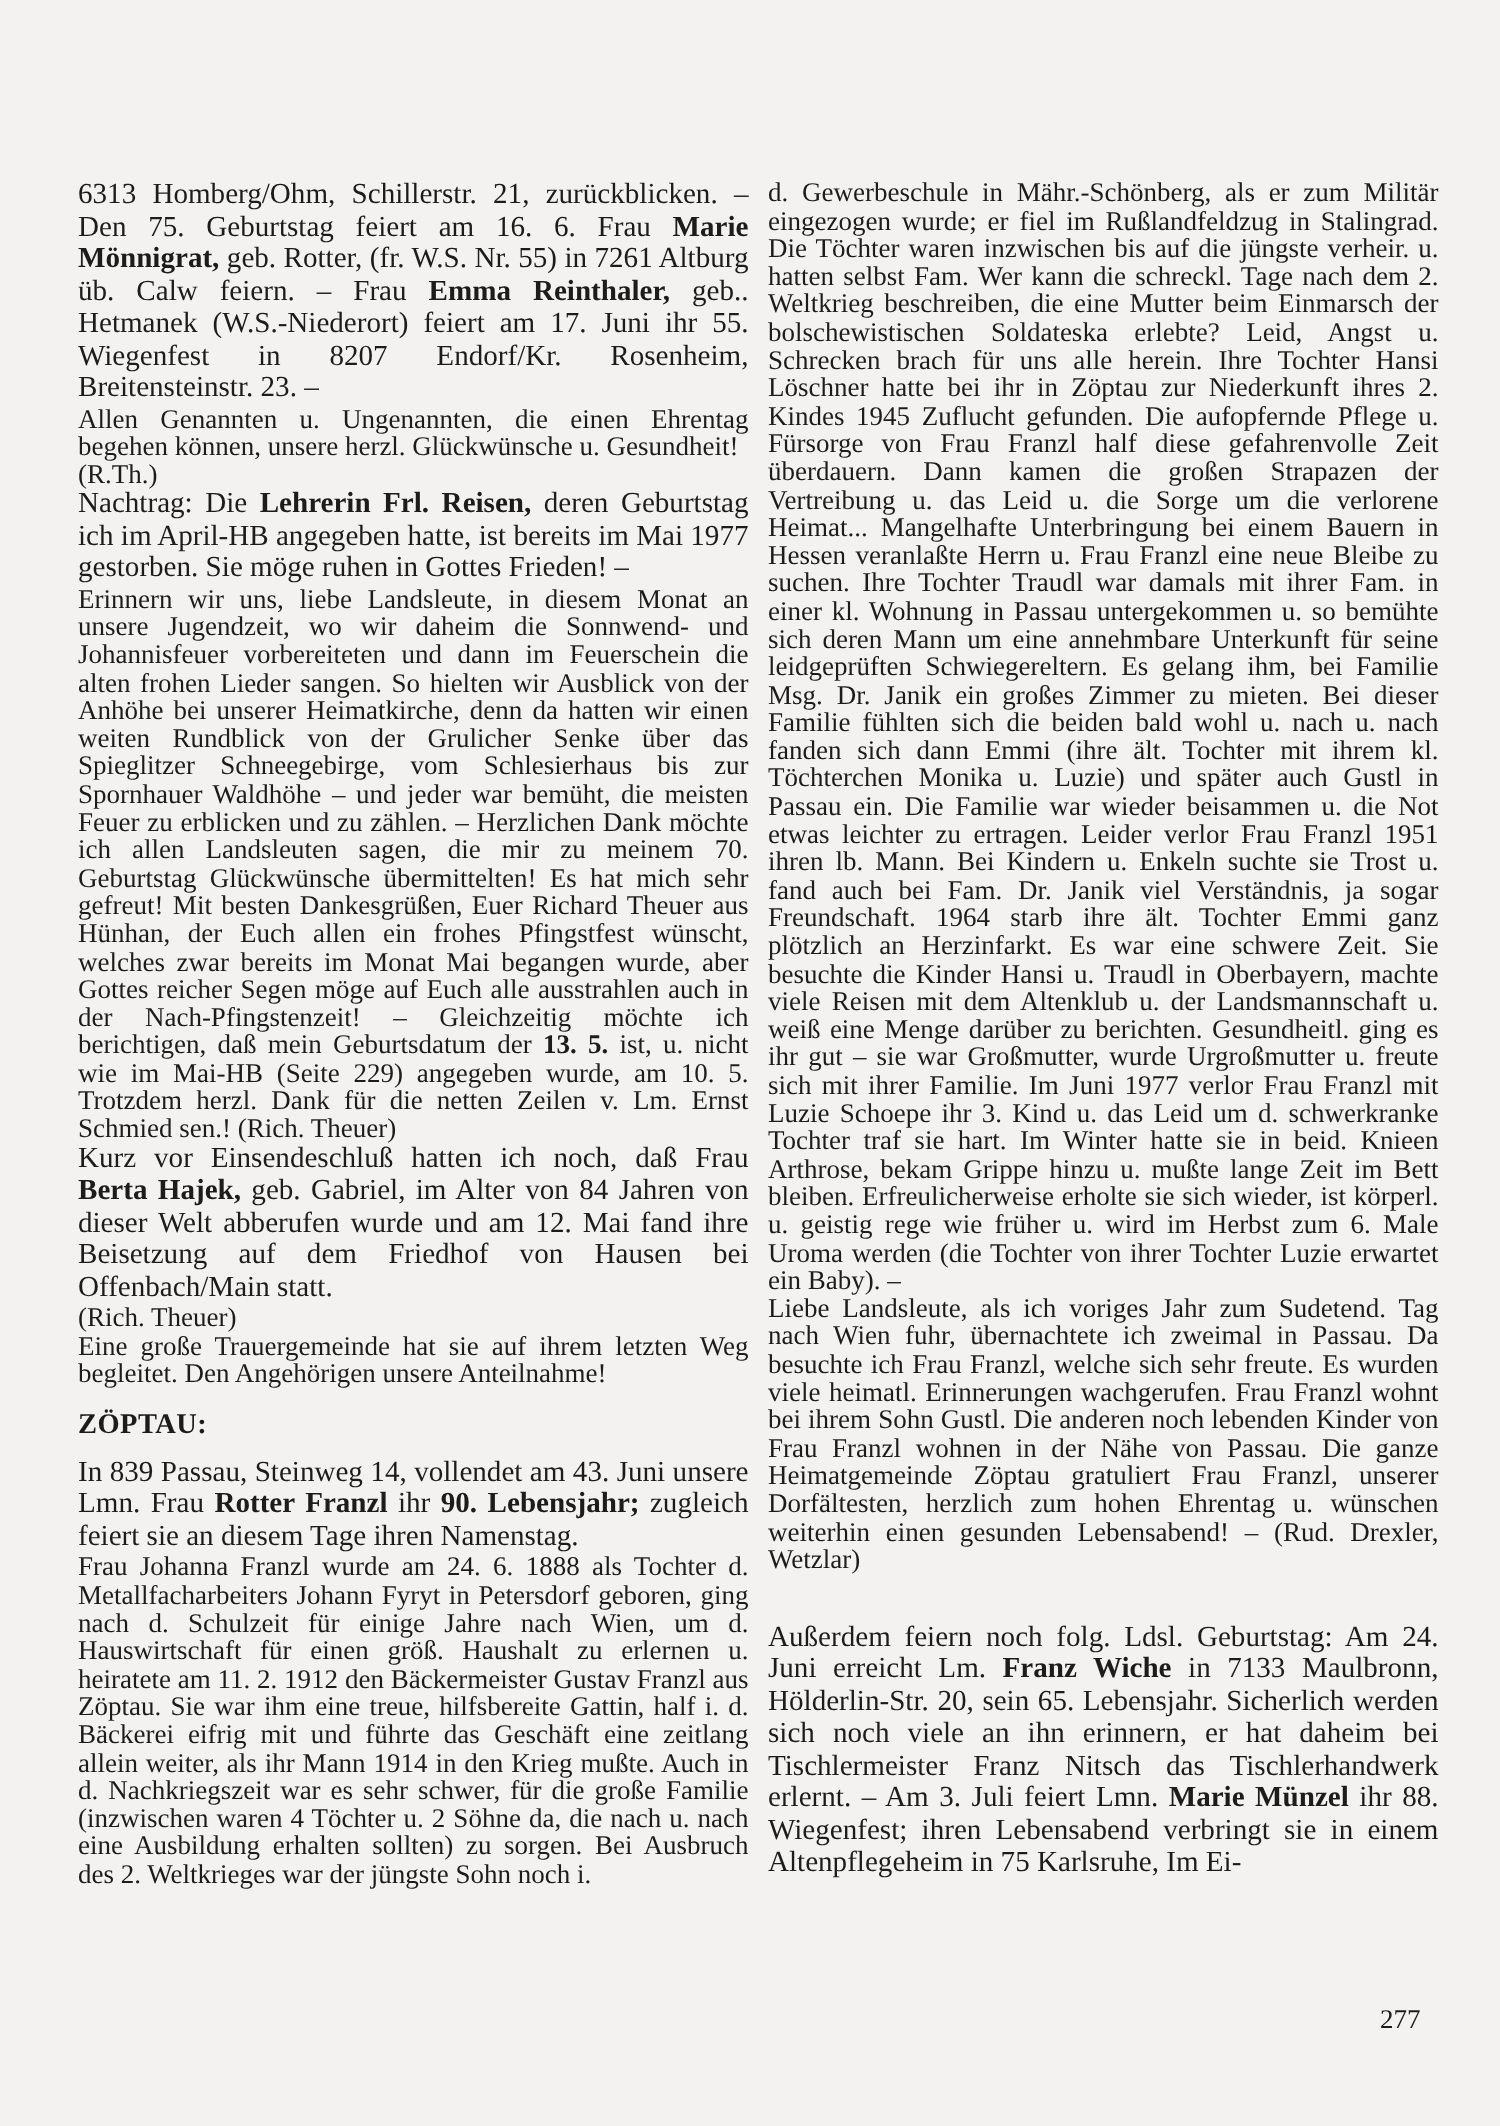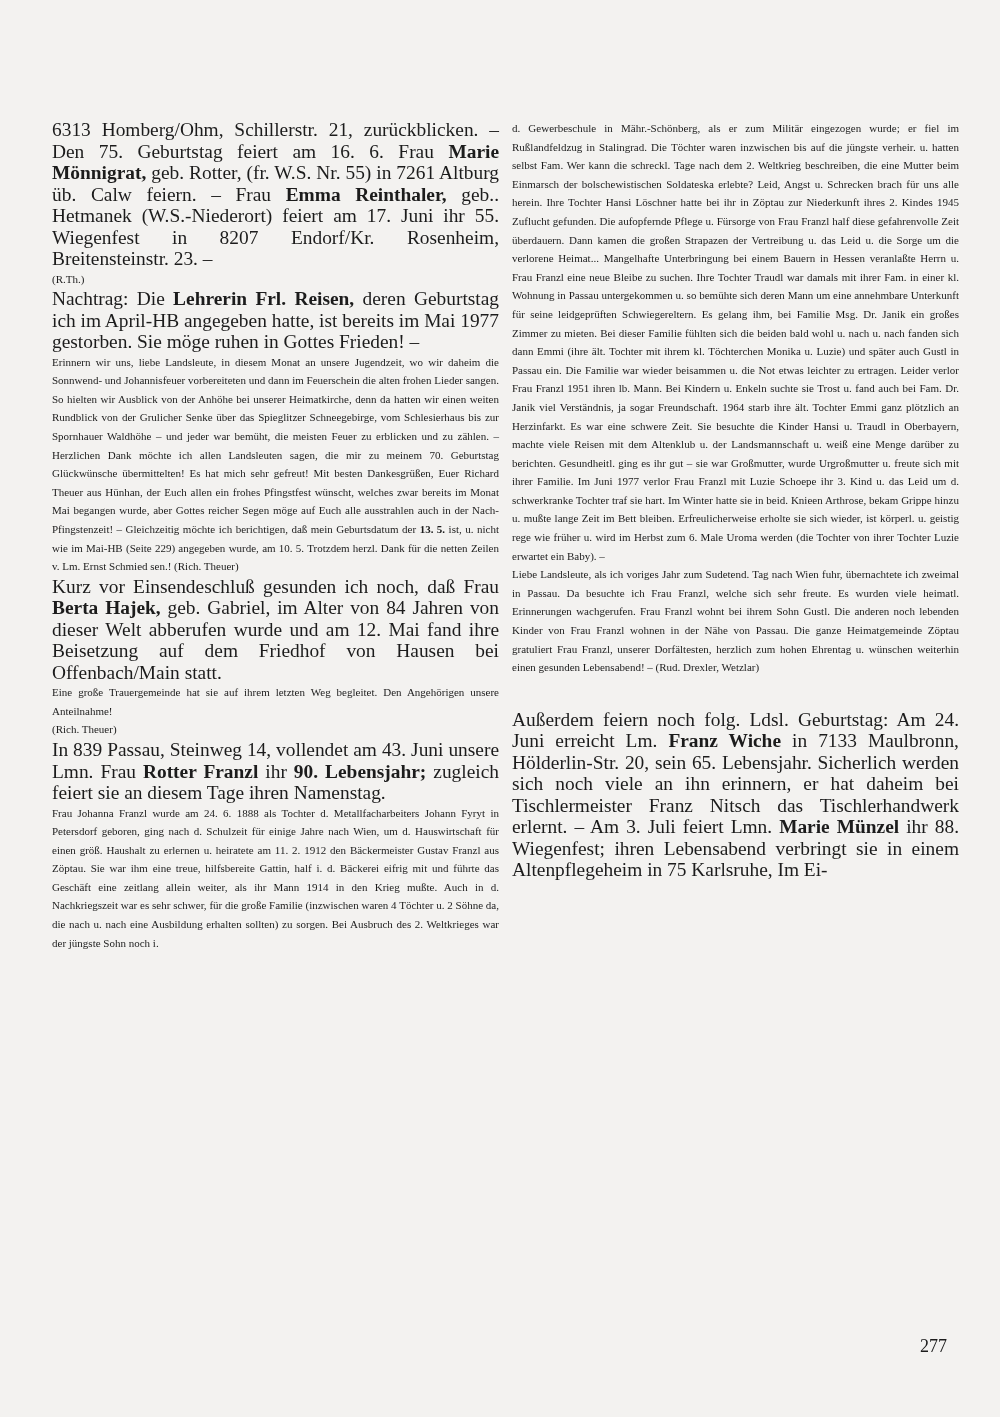--- a/index.html
+++ b/index.html
@@ -10,46 +10,48 @@
       font-family: "Liberation Serif", "DejaVu Serif", serif;
       position: relative;
       overflow: hidden;
     }
     .page { position: absolute; left: 0; top: 16px; width: 960px; height: 1417px; }
     .col { position: absolute; top: 103px; width: 447px; }
     .col-left { left: 52px; }
     .col-right { left: 512px; }
     p { margin: 0; text-align: justify; hyphens: manual; }
     .large { font-size: 19.4px; line-height: 21.5px; }
-    .small { font-size: 11px; line-height: 18.6px; }
+    .small { font-size: 18px; line-height: 18.6px; }
     .right { text-align: left; }
     b { font-weight: bold; }
     .heading { font-size: 19px; font-weight: bold; margin-top: 14px; margin-bottom: 10px; letter-spacing: 0.3px; }
     .gap { margin-top: 32px; }
     .page-number { position: absolute; left: 920px; top: 1320px; font-size: 18px; }
   </style>
 </head>
 <body>
 
 <div class="page">
 
   <div class="col col-left">
     <p class="large"><span>6313 Homberg/Ohm, Schillerstr. 21, zurückblicken. – Den 75. Geburtstag feiert am 16. 6. Frau </span><b>Marie Mönnigrat,</b><span> geb. Rotter, (fr. W.S. Nr. 55) in 7261 Altburg üb. Calw feiern. – Frau </span><b>Emma Reinthaler,</b><span> geb.. Hetmanek (W.S.-Niederort) feiert am 17. Juni ihr 55. Wiegenfest in 8207 Endorf/Kr. Rosenheim, Breitensteinstr. 23. –</span></p>
 
+    <p class="small"><span>Allen Genannten u. Ungenannten, die einen Ehrentag begehen können, unsere herzl. Glückwünsche u. Gesundheit!</span></p>
     <p class="small right">(R.Th.)</p>
 
     <p class="large"><span>Nachtrag: Die </span><b>Lehrerin Frl. Reisen,</b><span> deren Geburtstag ich im April-HB angegeben hatte, ist bereits im Mai 1977 gestorben. Sie möge ruhen in Gottes Frieden! –</span></p>
 
     <p class="small"><span>Erinnern wir uns, liebe Landsleute, in diesem Monat an unsere Jugendzeit, wo wir daheim die Sonnwend- und Johannisfeuer vorbereiteten und dann im Feuerschein die alten frohen Lieder sangen. So hielten wir Ausblick von der Anhöhe bei unserer Heimatkirche, denn da hatten wir einen weiten Rundblick von der Grulicher Senke über das Spieglitzer Schneegebirge, vom Schlesierhaus bis zur Spornhauer Waldhöhe – und jeder war bemüht, die meisten Feuer zu erblicken und zu zählen. – Herzlichen Dank möchte ich allen Landsleuten sagen, die mir zu meinem 70. Geburtstag Glückwünsche übermittelten! Es hat mich sehr gefreut! Mit besten Dankesgrüßen, Euer Richard Theuer aus Hünhan, der Euch allen ein frohes Pfingstfest wünscht, welches zwar bereits im Monat Mai begangen wurde, aber Gottes reicher Segen möge auf Euch alle ausstrahlen auch in der Nach-Pfingstenzeit! – Gleichzeitig möchte ich berichtigen, daß mein Geburtsdatum der </span><b>13. 5.</b><span> ist, u. nicht wie im Mai-HB (Seite 229) angegeben wurde, am 10. 5. Trotzdem herzl. Dank für die netten Zeilen v. Lm. Ernst Schmied sen.! (Rich. Theuer)</span></p>
 
-    <p class="large"><span>Kurz vor Einsendeschluß gesunden ich noch, daß Frau </span><b>Berta Hajek,</b><span> geb. Gabriel, im Alter von 84 Jahren von dieser Welt abberufen wurde und am 12. Mai fand ihre Beisetzung auf dem Friedhof von Hausen bei Offenbach/Main statt.</span></p>
+    <p class="large"><span>Kurz vor Einsendeschluß hatten ich noch, daß Frau </span><b>Berta Hajek,</b><span> geb. Gabriel, im Alter von 84 Jahren von dieser Welt abberufen wurde und am 12. Mai fand ihre Beisetzung auf dem Friedhof von Hausen bei Offenbach/Main statt.</span></p>
 
+    <p class="small right">(Rich. Theuer)</p>
     <p class="small"><span>Eine große Trauergemeinde hat sie auf ihrem letzten Weg begleitet. Den Angehörigen unsere Anteilnahme!</span></p>
-    <p class="small right">(Rich. Theuer)</p>
 
+    <div class="heading">ZÖPTAU:</div>
 
     <p class="large"><span>In 839 Passau, Steinweg 14, vollendet am 43. Juni unsere Lmn. Frau </span><b>Rotter Franzl</b><span> ihr </span><b>90. Lebensjahr;</b><span> zugleich feiert sie an diesem Tage ihren Namenstag.</span></p>
 
     <p class="small"><span>Frau Johanna Franzl wurde am 24. 6. 1888 als Tochter d. Metallfacharbeiters Johann Fyryt in Petersdorf geboren, ging nach d. Schulzeit für einige Jahre nach Wien, um d. Hauswirtschaft für einen größ. Haushalt zu erlernen u. heiratete am 11. 2. 1912 den Bäckermeister Gustav Franzl aus Zöptau. Sie war ihm eine treue, hilfsbereite Gattin, half i. d. Bäckerei eifrig mit und führte das Geschäft eine zeitlang allein weiter, als ihr Mann 1914 in den Krieg mußte. Auch in d. Nachkriegszeit war es sehr schwer, für die große Familie (inzwischen waren 4 Töchter u. 2 Söhne da, die nach u. nach eine Ausbildung erhalten sollten) zu sorgen. Bei Ausbruch des 2. Weltkrieges war der jüngste Sohn noch i.</span></p>
   </div>
 
   <div class="col col-right">
     <p class="small"><span>d. Gewerbeschule in Mähr.-Schönberg, als er zum Militär eingezogen wurde; er fiel im Rußlandfeldzug in Stalingrad. Die Töchter waren inzwischen bis auf die jüngste verheir. u. hatten selbst Fam. Wer kann die schreckl. Tage nach dem 2. Weltkrieg beschreiben, die eine Mutter beim Einmarsch der bolschewistischen Soldateska erlebte? Leid, Angst u. Schrecken brach für uns alle herein. Ihre Tochter Hansi Löschner hatte bei ihr in Zöptau zur Niederkunft ihres 2. Kindes 1945 Zuflucht gefunden. Die aufopfernde Pflege u. Fürsorge von Frau Franzl half diese gefahrenvolle Zeit überdauern. Dann kamen die großen Strapazen der Vertreibung u. das Leid u. die Sorge um die verlorene Heimat... Mangelhafte Unterbringung bei einem Bauern in Hessen veranlaßte Herrn u. Frau Franzl eine neue Bleibe zu suchen. Ihre Tochter Traudl war damals mit ihrer Fam. in einer kl. Wohnung in Passau untergekommen u. so bemühte sich deren Mann um eine annehmbare Unterkunft für seine leidgeprüften Schwiegereltern. Es gelang ihm, bei Familie Msg. Dr. Janik ein großes Zimmer zu mieten. Bei dieser Familie fühlten sich die beiden bald wohl u. nach u. nach fanden sich dann Emmi (ihre ält. Tochter mit ihrem kl. Töchterchen Monika u. Luzie) und später auch Gustl in Passau ein. Die Familie war wieder beisammen u. die Not etwas leichter zu ertragen. Leider verlor Frau Franzl 1951 ihren lb. Mann. Bei Kindern u. Enkeln suchte sie Trost u. fand auch bei Fam. Dr. Janik viel Verständnis, ja sogar Freundschaft. 1964 starb ihre ält. Tochter Emmi ganz plötzlich an Herzinfarkt. Es war eine schwere Zeit. Sie besuchte die Kinder Hansi u. Traudl in Oberbayern, machte viele Reisen mit dem Altenklub u. der Landsmannschaft u. weiß eine Menge darüber zu berichten. Gesundheitl. ging es ihr gut – sie war Großmutter, wurde Urgroßmutter u. freute sich mit ihrer Familie. Im Juni 1977 verlor Frau Franzl mit Luzie Schoepe ihr 3. Kind u. das Leid um d. schwerkranke Tochter traf sie hart. Im Winter hatte sie in beid. Knieen Arthrose, bekam Grippe hinzu u. mußte lange Zeit im Bett bleiben. Erfreulicherweise erholte sie sich wieder, ist körperl. u. geistig rege wie früher u. wird im Herbst zum 6. Male Uroma werden (die Tochter von ihrer Tochter Luzie erwartet ein Baby). –</span></p>
 
     <p class="small"><span>Liebe Landsleute, als ich voriges Jahr zum Sudetend. Tag nach Wien fuhr, übernachtete ich zweimal in Passau. Da besuchte ich Frau Franzl, welche sich sehr freute. Es wurden viele heimatl. Erinnerungen wachgerufen. Frau Franzl wohnt bei ihrem Sohn Gustl. Die anderen noch lebenden Kinder von Frau Franzl wohnen in der Nähe von Passau. Die ganze Heimatgemeinde Zöptau gratuliert Frau Franzl, unserer Dorfältesten, herzlich zum hohen Ehrentag u. wünschen weiterhin einen gesunden Lebensabend! – (Rud. Drexler, Wetzlar)</span></p>

